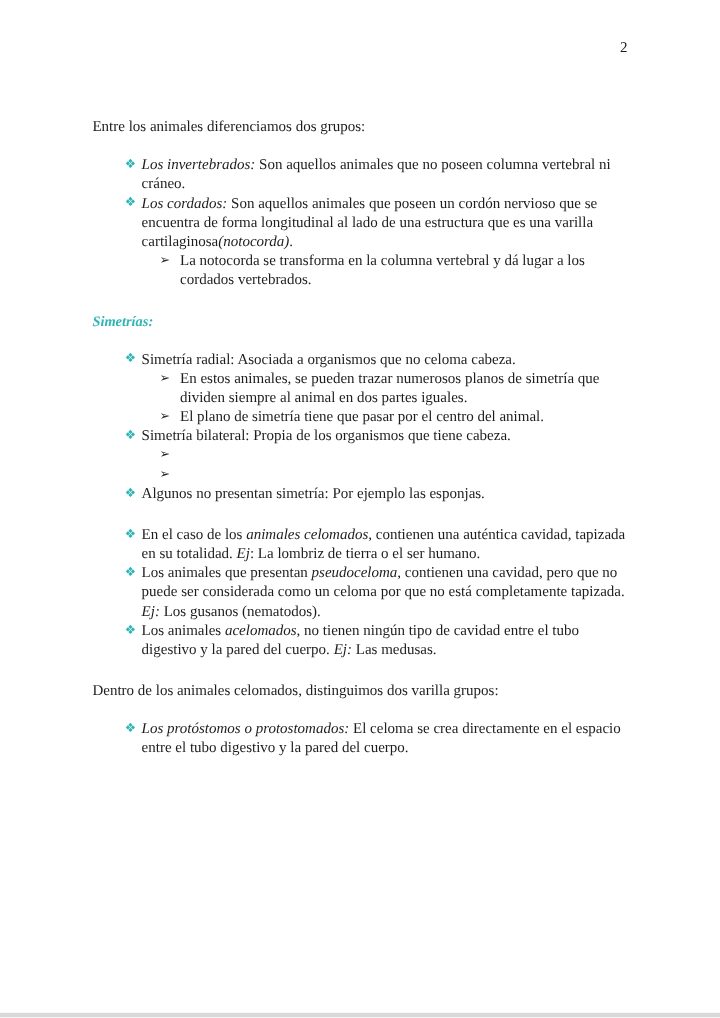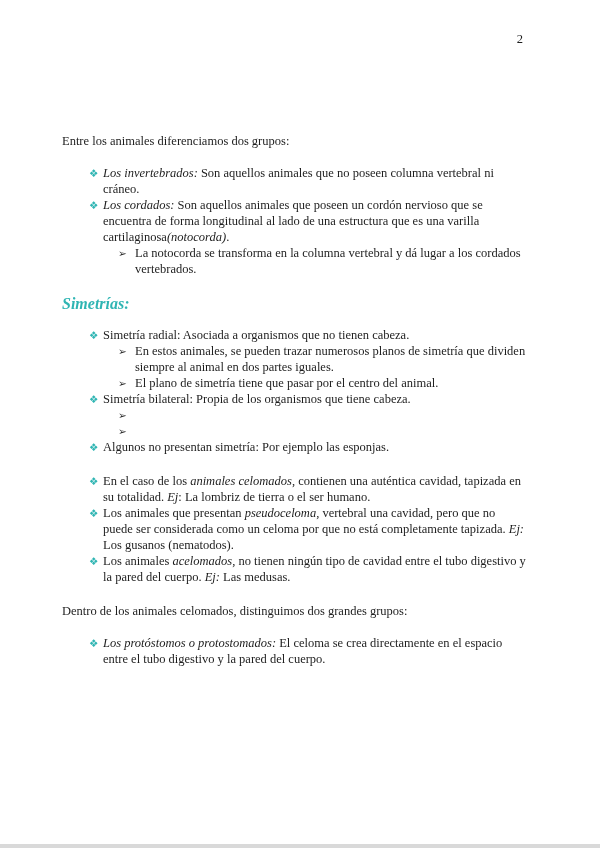--- a/index.html
+++ b/index.html
@@ -23,30 +23,30 @@
     overflow: hidden;
   }
   .page-number {
     position: absolute;
     top: 31px; right: 77px;
     font-size: 12.5px;
     line-height: 16px;
   }
   .content {
     position: absolute;
-    top: 97px; left: 62px; right: 73px; margin-top: 36px;
+    top: 97px; left: 77px; right: 73px;
   }
   .para {
     font-size: 12.5px;
     line-height: 16px;
     margin: 0 0 16px 0;
   }
   .heading {
     color: var(--accent);
-    font-size: 16px;
+    font-size: 12px;
     line-height: 18px;
     font-weight: bold;
     font-style: italic;
     margin: 8px 0 14px 0;
   }
   .list {
     list-style: none;
     margin: 0 0 18px 0;
     padding: 0;
   }
@@ -101,21 +101,21 @@
         </li>
         <li class="li level-2">
           <span class="marker arrow">➢</span>
           <span class="li-text"><span class="run">La notocorda se transforma en la columna vertebral y dá lugar a los cordados vertebrados.</span></span>
         </li>
       </ul>
       <h2 class="heading"><span class="run">Simetrías:</span></h2>
       <ul class="list">
         <li class="li level-1">
           <span class="marker diamond">❖</span>
-          <span class="li-text"><span class="run">Simetría radial: Asociada a organismos que no tienen cabeza.</span></span>
+          <span class="li-text"><span class="run">Simetría radial: Asociada a organismos que no celoma cabeza.</span></span>
         </li>
         <li class="li level-2">
           <span class="marker arrow">➢</span>
           <span class="li-text"><span class="run">En estos animales, se pueden trazar numerosos planos de simetría que dividen siempre al animal en dos partes iguales.</span></span>
         </li>
         <li class="li level-2">
           <span class="marker arrow">➢</span>
           <span class="li-text"><span class="run">El plano de simetría tiene que pasar por el centro del animal.</span></span>
         </li>
         <li class="li level-1">
@@ -133,28 +133,28 @@
           <span class="li-text"><span class="run">Algunos no presentan simetría: Por ejemplo las esponjas.</span></span>
         </li>
       </ul>
       <ul class="list">
         <li class="li level-1">
           <span class="marker diamond">❖</span>
           <span class="li-text"><span class="run">En el caso de los </span><span class="run bold italic">animales celomados</span><span class="run">, contienen una auténtica cavidad, tapizada en su totalidad. </span><span class="run bold italic">Ej</span><span class="run">: La lombriz de tierra o el ser humano.</span></span>
         </li>
         <li class="li level-1">
           <span class="marker diamond">❖</span>
-          <span class="li-text"><span class="run">Los animales que presentan </span><span class="run bold italic">pseudoceloma</span><span class="run">, vertebral una cavidad, pero que no puede ser considerada como un celoma por que no está completamente tapizada. </span><span class="run bold italic">Ej:</span><span class="run"> Los gusanos (nematodos).</span></span>
+          <span class="li-text"><span class="run">Los animales que presentan </span><span class="run bold italic">pseudoceloma</span><span class="run">, contienen una cavidad, pero que no puede ser considerada como un celoma por que no está completamente tapizada. </span><span class="run bold italic">Ej:</span><span class="run"> Los gusanos (nematodos).</span></span>
         </li>
         <li class="li level-1">
           <span class="marker diamond">❖</span>
           <span class="li-text"><span class="run">Los animales </span><span class="run bold italic">acelomados</span><span class="run">, no tienen ningún tipo de cavidad entre el tubo digestivo y la pared del cuerpo. </span><span class="run bold italic">Ej:</span><span class="run"> Las medusas.</span></span>
         </li>
       </ul>
-      <p class="para"><span class="run">Dentro de los animales celomados, distinguimos dos grandes grupos:</span></p>
+      <p class="para"><span class="run">Dentro de los animales celomados, distinguimos dos varilla grupos:</span></p>
       <ul class="list">
         <li class="li level-1">
           <span class="marker diamond">❖</span>
           <span class="li-text"><span class="run bold italic">Los protóstomos o protostomados:</span><span class="run"> El celoma se crea directamente en el espacio entre el tubo digestivo y la pared del cuerpo.</span></span>
         </li>
       </ul>
     </div>
   <div class="page-bottom-edge"></div>
 </div>
 

